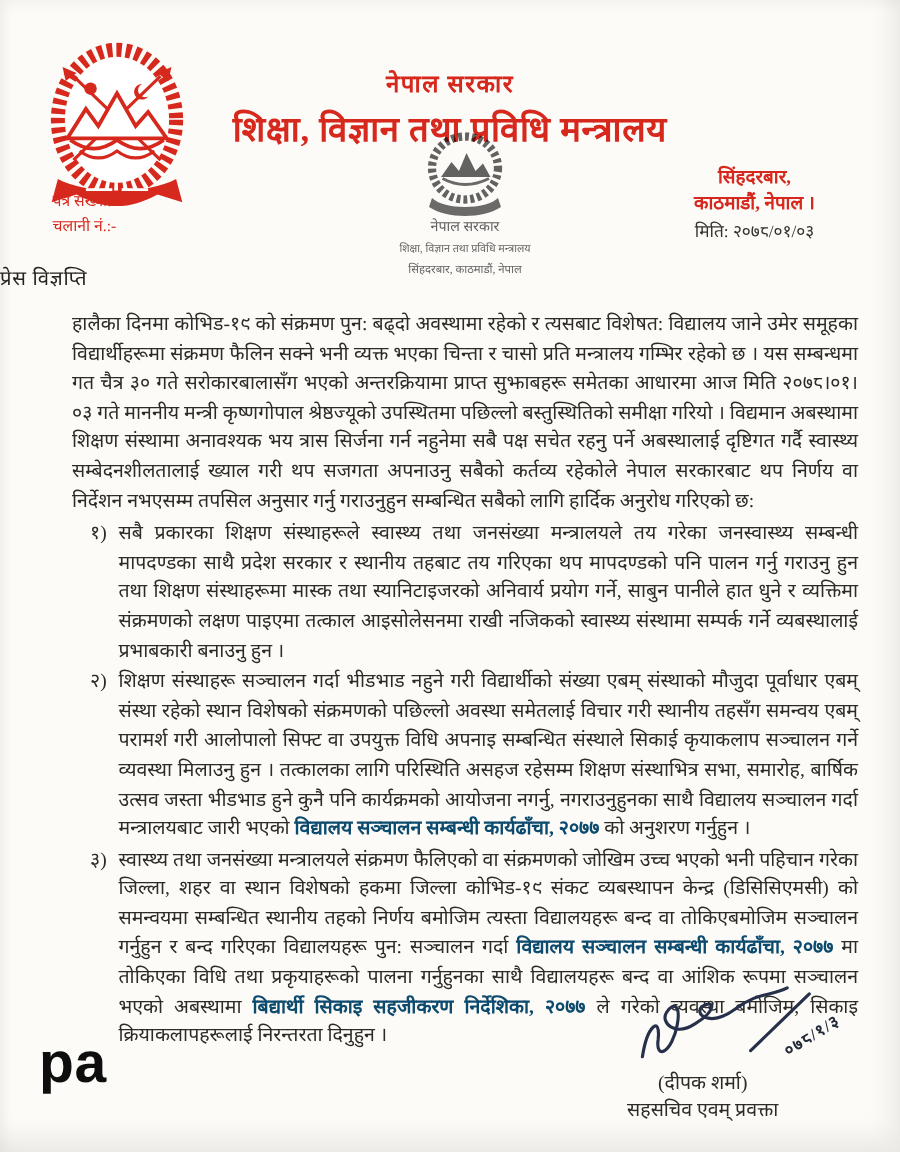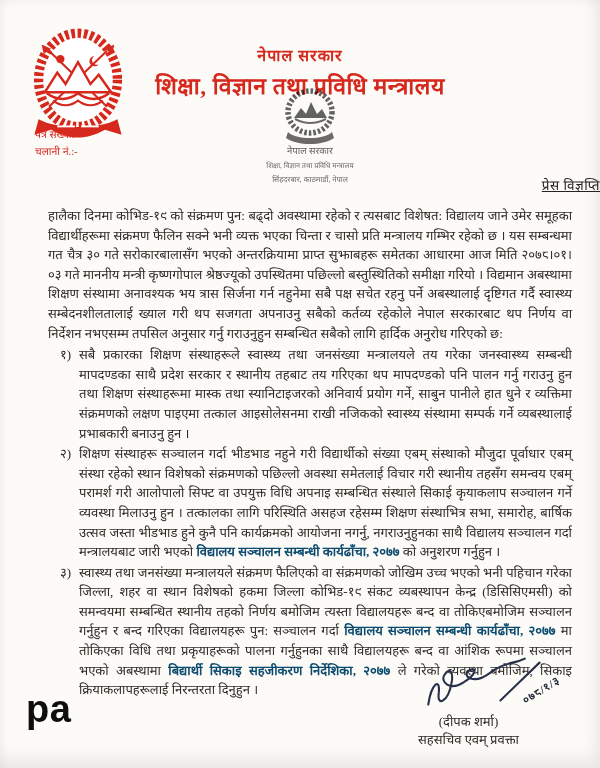--- a/index.html
+++ b/index.html
@@ -17,21 +17,21 @@
   .emblem{position:absolute;left:32px;top:28px;width:92px;height:112px;}
   .ref-block{position:absolute;left:35px;top:126px;color:#d6281c;font-weight:normal;font-size:10.5px;line-height:17px;}
   .header-center{position:absolute;left:90px;right:90px;top:44px;text-align:center;}
   .gov-title{color:#d6281c;font-weight:bold;font-size:16px;letter-spacing:1px;}
   .ministry-title{color:#d6281c;font-weight:bold;font-size:23px;margin-top:3px;letter-spacing:0.5px;}
   .stamp{position:absolute;left:238px;top:88px;width:145px;height:108px;opacity:.88;mix-blend-mode:multiply;z-index:3;}
   .addr-block{position:absolute;right:22px;top:110px;width:150px;text-align:center;}
   .addr-red{color:#d6281c;font-weight:bold;font-size:12.5px;line-height:17px;}
   .date-line{color:#35322c;font-size:11.5px;margin-top:2px;}
   
-  .doc-title{position:absolute;left:12px;right:0;top:176px;text-align:right;font-size:13.5px;color:#24221e;letter-spacing:0.5px;text-decoration:underline;}
+  .doc-title{position:absolute;left:0;right:0;top:176px;text-align:left;font-size:13.5px;color:#24221e;letter-spacing:0.5px;}
   
   .content{position:absolute;left:48px;right:28px;top:206px;font-size:13px;line-height:19.6px;text-align:justify;color:#2d2b26;z-index:1;}
   .intro{margin:0 0 2px 0;}
   .item{position:relative;margin-left:12px;padding-left:19px;margin-top:1px;}
   .item-num{position:absolute;left:0;top:0;}
   .b{font-weight:bold;color:#0c4a6e;}
   
   .signature{position:absolute;top:656px;right:24px;width:215px;text-align:center;z-index:4;}
   .sig-area{position:relative;height:56px;}
   .sig-svg{position:absolute;right:8px;top:0;}
@@ -80,20 +80,25 @@
       <path d="M57,31 Q72,39 88,31" stroke-width="2" opacity=".85"></path>
       <path d="M50,44 C58,52 86,52 94,44 L96,50 C84,58 60,58 48,50 Z" fill="#3a3a3a" stroke="none" opacity=".85"></path>
     </g>
     <g fill="#353535" text-anchor="middle" font-family="Liberation Serif, serif">
       <text x="72" y="66" font-size="9.5" opacity=".9">नेपाल सरकार</text>
       <text x="72" y="80" font-size="7.2" opacity=".88">शिक्षा, विज्ञान तथा प्रविधि मन्त्रालय</text>
       <text x="72" y="94" font-size="7.6" opacity=".88">सिंहदरबार, काठमाडौं, नेपाल</text>
     </g>
   </svg>
 
+  <div class="addr-block">
+    <div class="addr-red">सिंहदरबार,</div>
+    <div class="addr-red">काठमाडौं, नेपाल ।</div>
+    <div class="date-line">मिति: २०७८/०१/०३</div>
+  </div>
 
   <div class="doc-title">प्रेस विज्ञप्ति</div>
 
   <div class="content">
     <p class="intro">हालैका दिनमा कोभिड-१९ को संक्रमण पुन: बढ्दो अवस्थामा रहेको र त्यसबाट विशेषत: विद्यालय जाने उमेर समूहका विद्यार्थीहरूमा संक्रमण फैलिन सक्ने भनी व्यक्त भएका चिन्ता र चासो प्रति मन्त्रालय गम्भिर रहेको छ । यस सम्बन्धमा गत चैत्र ३० गते सरोकारबालासँग भएको अन्तरक्रियामा प्राप्त सुझाबहरू समेतका आधारमा आज मिति २०७८।०१।०३ गते माननीय मन्त्री कृष्णगोपाल श्रेष्ठज्यूको उपस्थितमा पछिल्लो बस्तुस्थितिको समीक्षा गरियो । विद्यमान अबस्थामा शिक्षण संस्थामा अनावश्यक भय त्रास सिर्जना गर्न नहुनेमा सबै पक्ष सचेत रहनु पर्ने अबस्थालाई दृष्टिगत गर्दै स्वास्थ्य सम्बेदनशीलतालाई ख्याल गरी थप सजगता अपनाउनु सबैको कर्तव्य रहेकोले नेपाल सरकारबाट थप निर्णय वा निर्देशन नभएसम्म तपसिल अनुसार गर्नु गराउनुहुन सम्बन्धित सबैको लागि हार्दिक अनुरोध गरिएको छ:</p>
 
     <div class="item">
       <span class="item-num">१)</span><span>सबै प्रकारका शिक्षण संस्थाहरूले स्वास्थ्य तथा जनसंख्या मन्त्रालयले तय गरेका जनस्वास्थ्य सम्बन्धी मापदण्डका साथै प्रदेश सरकार र स्थानीय तहबाट तय गरिएका थप मापदण्डको पनि पालन गर्नु गराउनु हुन तथा शिक्षण संस्थाहरूमा मास्क तथा स्यानिटाइजरको अनिवार्य प्रयोग गर्ने, साबुन पानीले हात धुने र व्यक्तिमा संक्रमणको लक्षण पाइएमा तत्काल आइसोलेसनमा राखी नजिकको स्वास्थ्य संस्थामा सम्पर्क गर्ने व्यबस्थालाई प्रभाबकारी बनाउनु हुन ।</span><span class="b"></span><span></span>
     </div>
 

